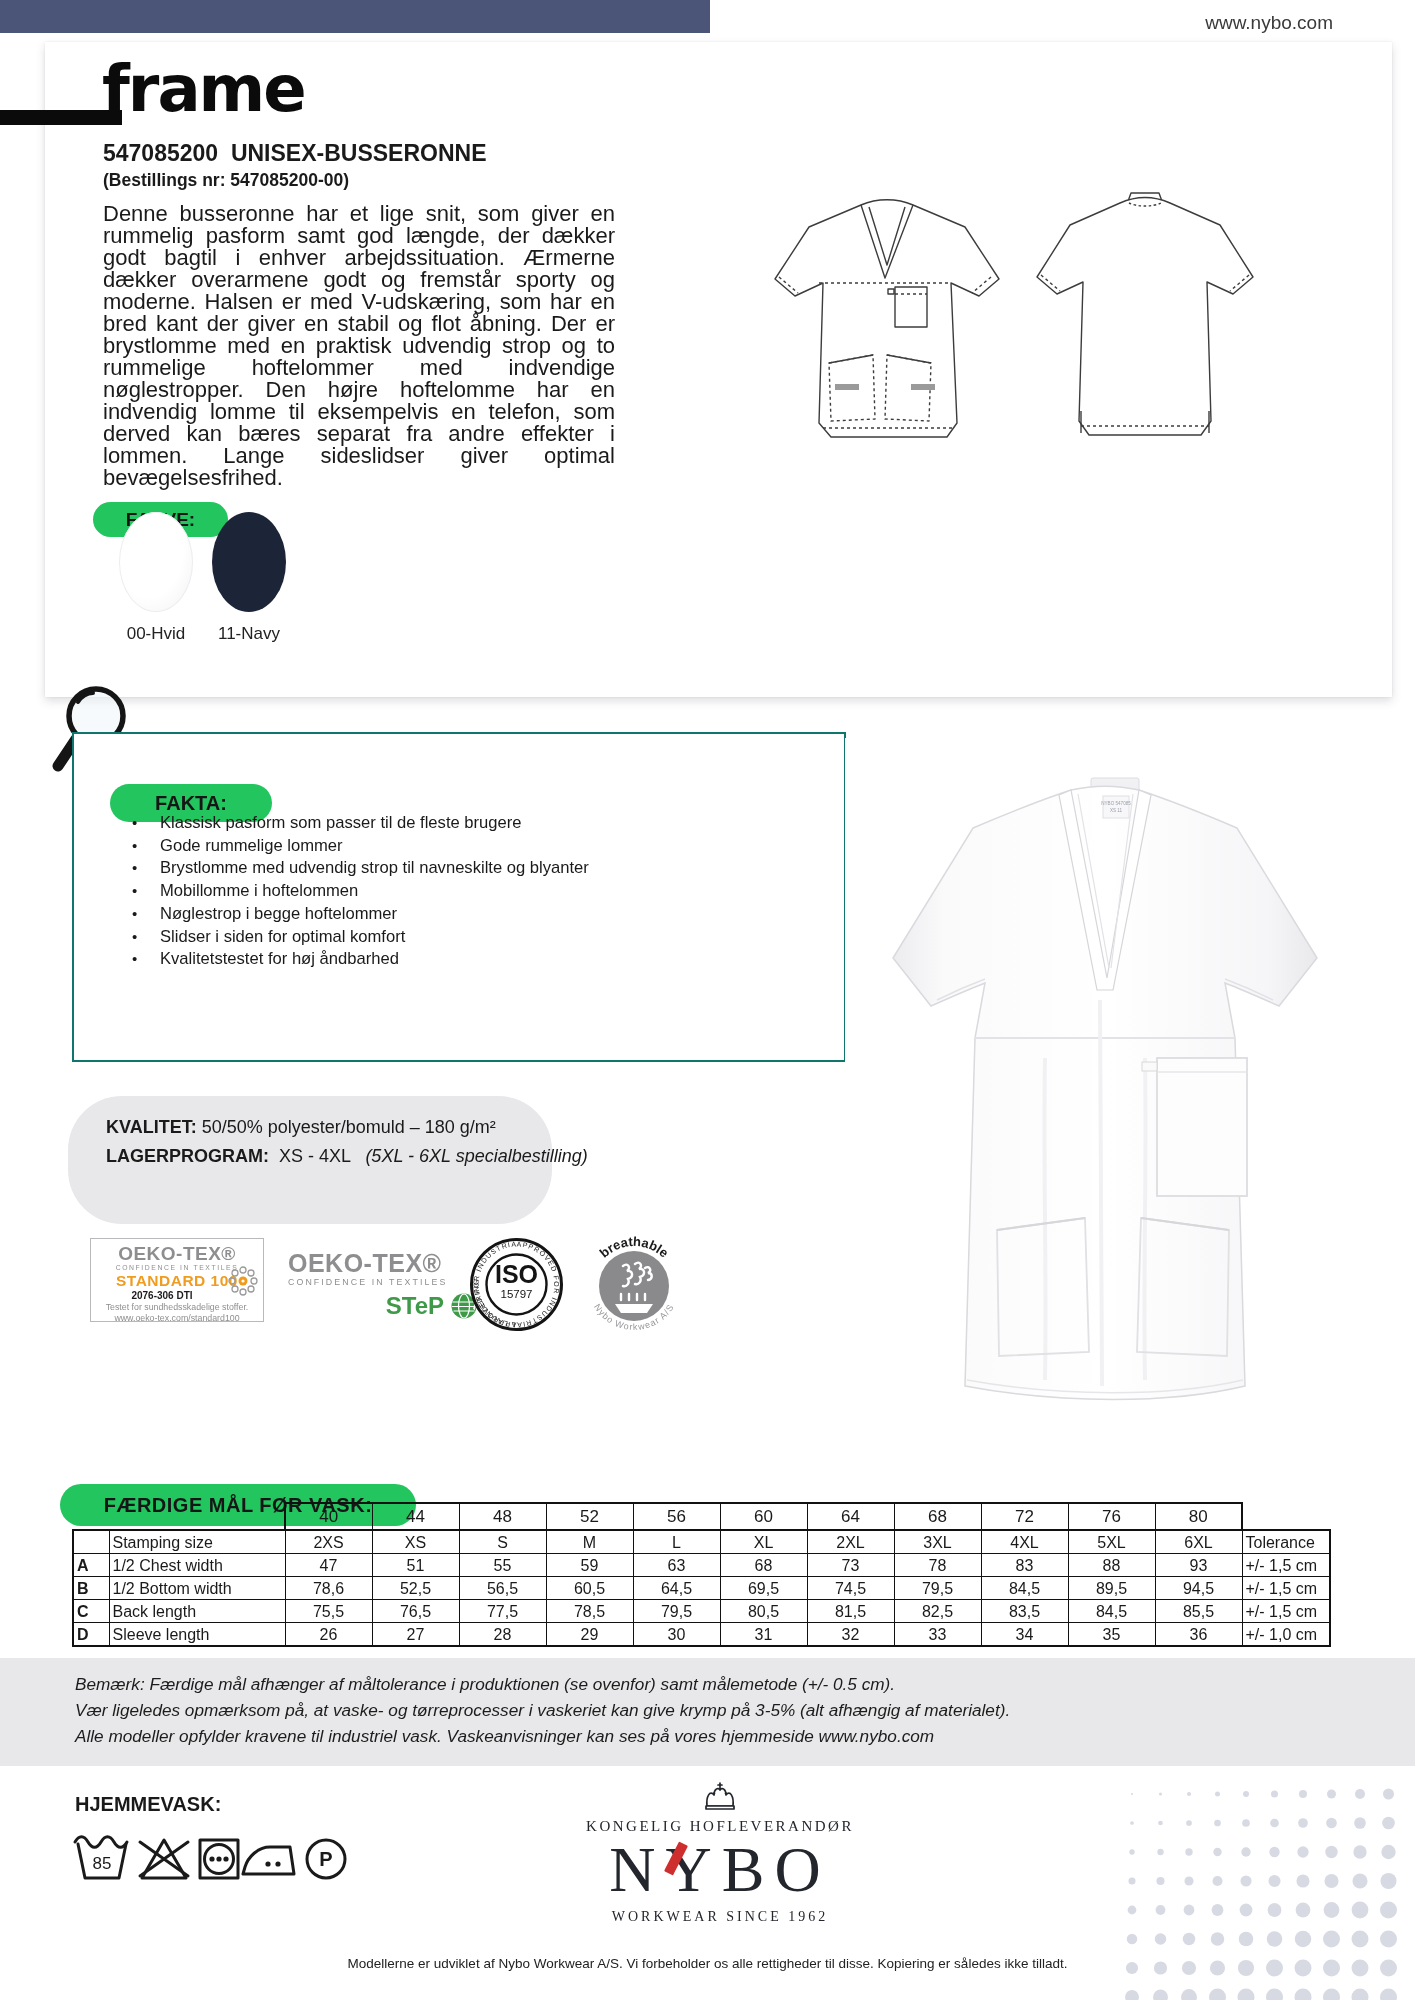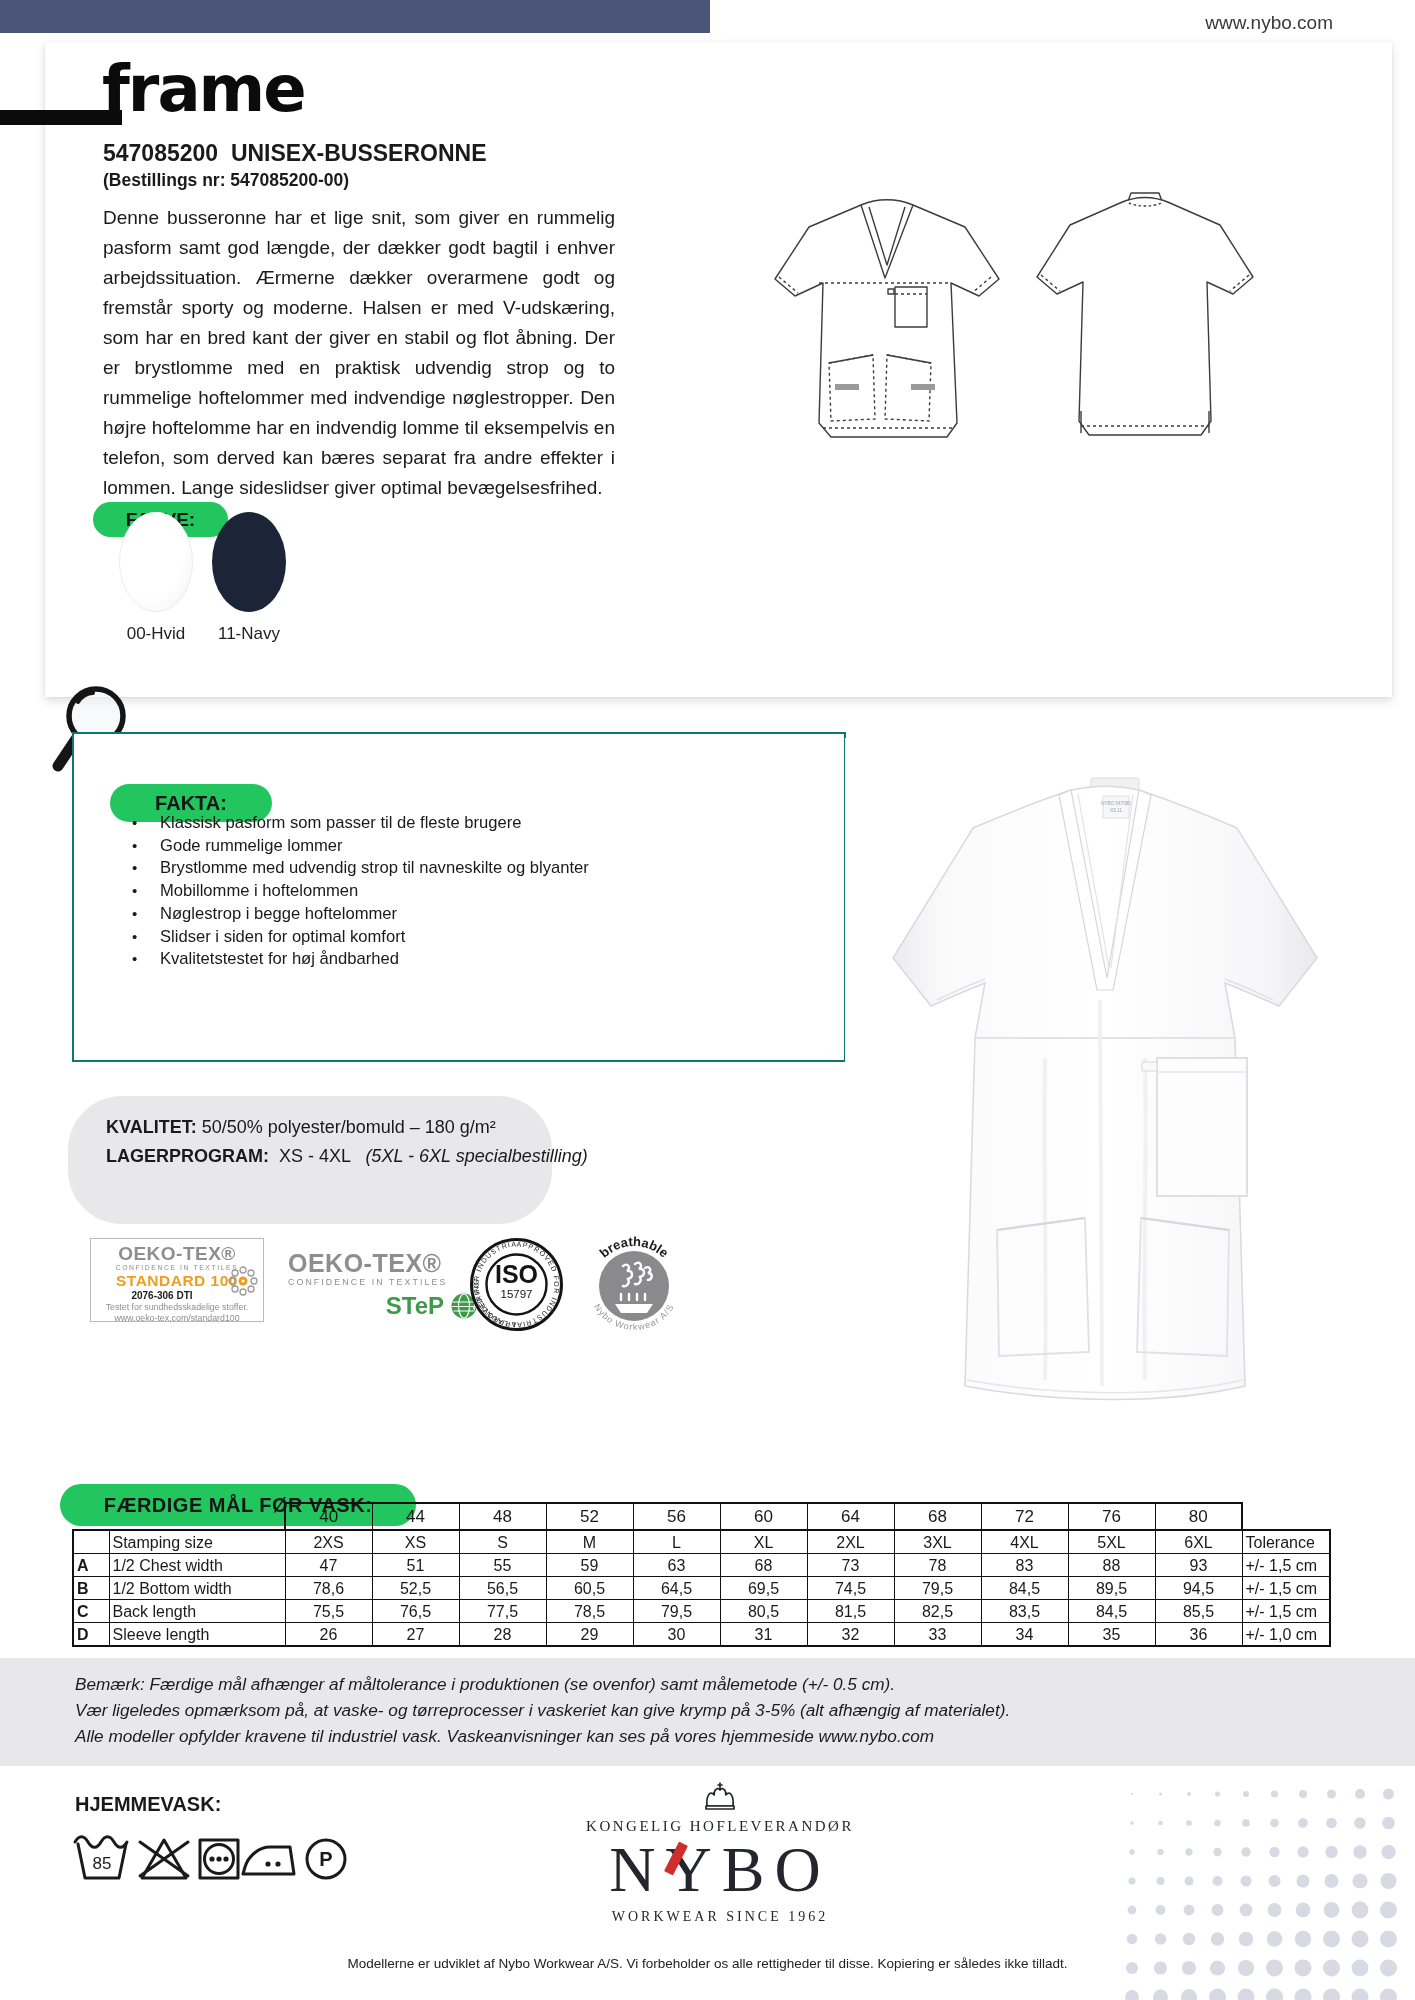--- a/index.html
+++ b/index.html
@@ -10,21 +10,21 @@
   
   #topbar{left:0;top:0;width:710px;height:33px;background:#4a5577;}
   #website{top:12px;right:82px;font-size:19px;color:#3a3a3a;text-decoration:none;}
   #card{left:45px;top:42px;width:1347px;height:655px;background:#fff;
         box-shadow:0 4px 9px rgba(70,70,90,.18),0 0 2px rgba(0,0,0,.08);}
   #brand-dash{left:0;top:110px;width:122px;height:15px;background:#0b0b0b;}
   #brand{left:102px;top:52px;font-family:"DejaVu Sans",sans-serif;font-weight:bold;
          font-size:64px;letter-spacing:-2px;color:#0b0b0b;}
   #prod-title{left:103px;top:140px;font-size:23px;font-weight:bold;white-space:pre;}
   #prod-order{left:103px;top:170px;font-size:17.5px;font-weight:bold;}
-  #prod-desc{left:103px;top:203px;width:512px;font-size:19px;line-height:30px;text-align:justify;}
+  #prod-desc{left:103px;top:203px;width:512px;font-size:22px;line-height:22px;text-align:justify;}
 
   
   .gpill{position:absolute;background:#22c55e;border-radius:999px;display:flex;
          align-items:center;justify-content:center;font-weight:bold;color:#161616;margin-top:32px;}
   #farve-pill{left:93px;top:470px;width:135px;height:35px;font-size:19px;}
   #fakta-pill{left:36px;top:18px;width:162px;height:38px;font-size:20px;position:absolute;}
   #maal-pill{left:60px;top:1452px;width:356px;height:42px;font-size:20px;letter-spacing:.5px;}
 
   
   #swatch-row{left:118px;top:512px;width:260px;height:150px;}

